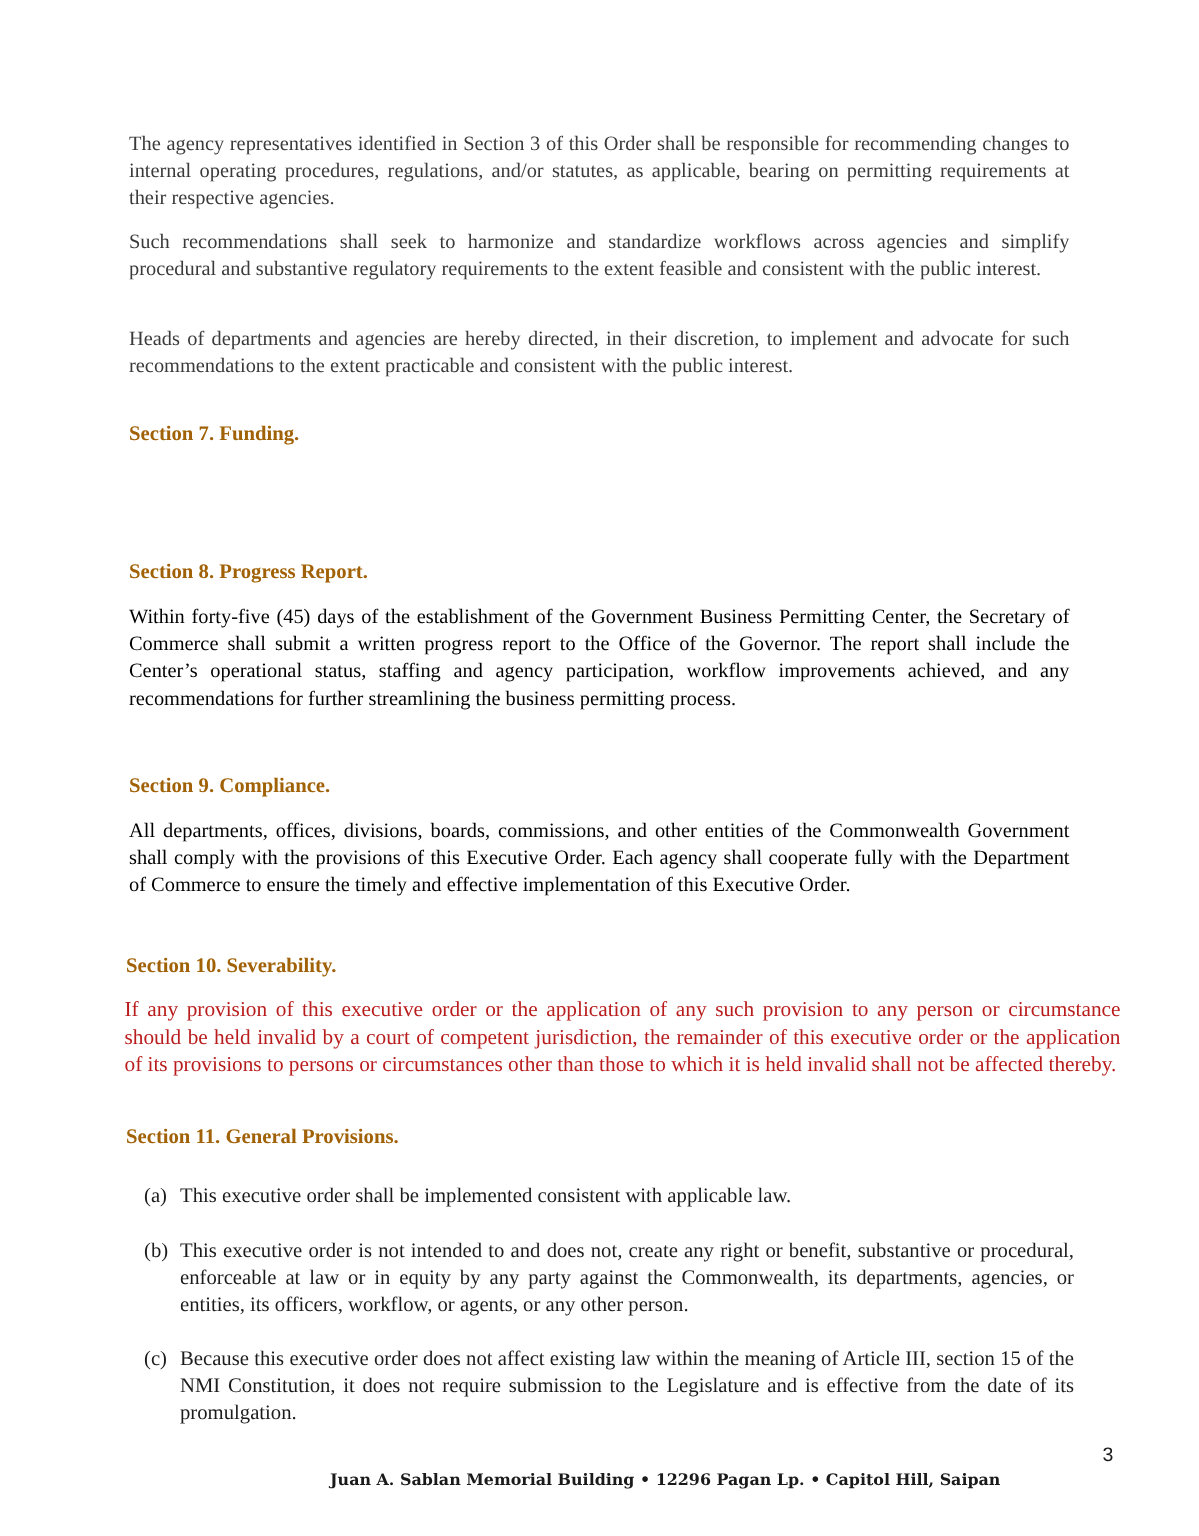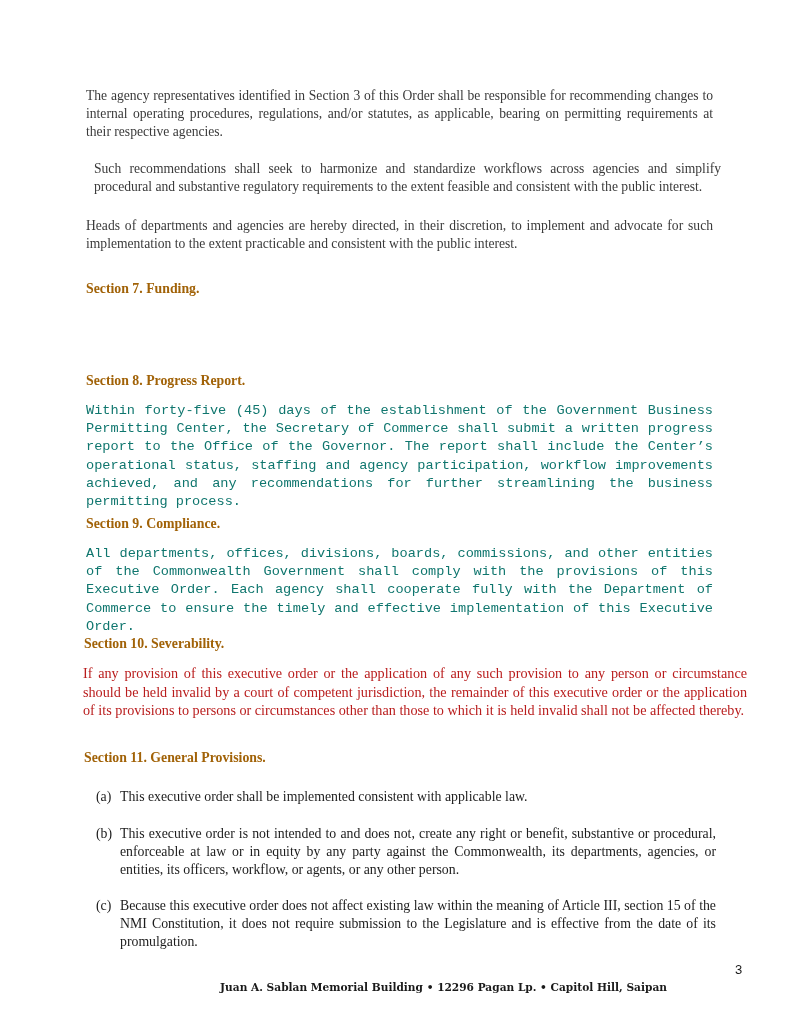--- a/index.html
+++ b/index.html
@@ -6,21 +6,21 @@
     body { width: 799px; height: 1024px; position: relative; overflow: hidden; }
     .page {
       position: absolute; left: 0; top: 0; width: 799px; height: 1024px;
       font-family: "Liberation Serif", serif; color: #2b2b2b;
     }
     .body-text {
       position: absolute; left: 86px; width: 627px;
       font-size: 13.6px; line-height: 18.2px; text-align: justify;
       color: #3a3a3a;
     }
-    .body-text.dark { color: #0f766e; font-family: Liberation Mono, monospace; }
+    .body-text.dark { color: #000000; }
     .heading {
       position: absolute; left: 86px;
       font-size: 13.8px; font-weight: bold; color: #a16207;
     }
     .wide { left: 83px; width: 664px; color: #b91c1c; }
     .item {
       position: absolute; left: 96px; width: 620px;
       font-size: 13.8px; line-height: 18.2px; text-align: justify; color: #1c1c1c;
     }
     .item .mark { position: absolute; left: 0; top: 0; }
@@ -33,22 +33,22 @@
       position: absolute; left: 735px; top: 962px;
       font-family: "Liberation Sans", sans-serif; font-size: 13px; color: #1a1a1a;
     }
   </style>
 </head>
 <body>
 
 <div class="page">
 
   <p class="body-text" style="top:87px;margin:0;">The agency representatives identified in Section 3 of this Order shall be responsible for recommending changes to internal operating procedures, regulations, and/or statutes, as applicable, bearing on permitting requirements at their respective agencies.</p>
-  <p class="body-text" style="top:152px;margin:8px;">Such recommendations shall seek to harmonize and standardize workflows across agencies and simplify procedural and substantive regulatory requirements to the extent feasible and consistent with the public interest.</p>
-  <p class="body-text" style="top:217px;margin:0;">Heads of departments and agencies are hereby directed, in their discretion, to implement and advocate for such implementation to the extent practicable and consistent with the public interest.</p>
+  <p class="body-text" style="top:152px;margin:0;">Such recommendations shall seek to harmonize and standardize workflows across agencies and simplify procedural and substantive regulatory requirements to the extent feasible and consistent with the public interest.</p>
+  <p class="body-text" style="top:217px;margin:0;">Heads of departments and agencies are hereby directed, in their discretion, to implement and advocate for such recommendations to the extent practicable and consistent with the public interest.</p>
 
   <div class="heading" style="top:281px;">Section 7. Funding.</div>
 
   <div class="heading" style="top:373px;font-family:Liberation Serif, serif;">Section 8. Progress Report.</div>
   <p class="body-text dark" style="top:402px;margin:0;">Within forty-five (45) days of the establishment of the Government Business Permitting Center, the Secretary of Commerce shall submit a written progress report to the Office of the Governor. The report shall include the Center’s operational status, staffing and agency participation, workflow improvements achieved, and any recommendations for further streamlining the business permitting process.</p>
 
   <div class="heading" style="top:516px;">Section 9. Compliance.</div>
   <p class="body-text dark" style="top:545px;margin:0;">All departments, offices, divisions, boards, commissions, and other entities of the Commonwealth Government shall comply with the provisions of this Executive Order. Each agency shall cooperate fully with the Department of Commerce to ensure the timely and effective implementation of this Executive Order.</p>
 
   <div class="heading" style="top:636px;left:84px;">Section 10. Severability.</div>

